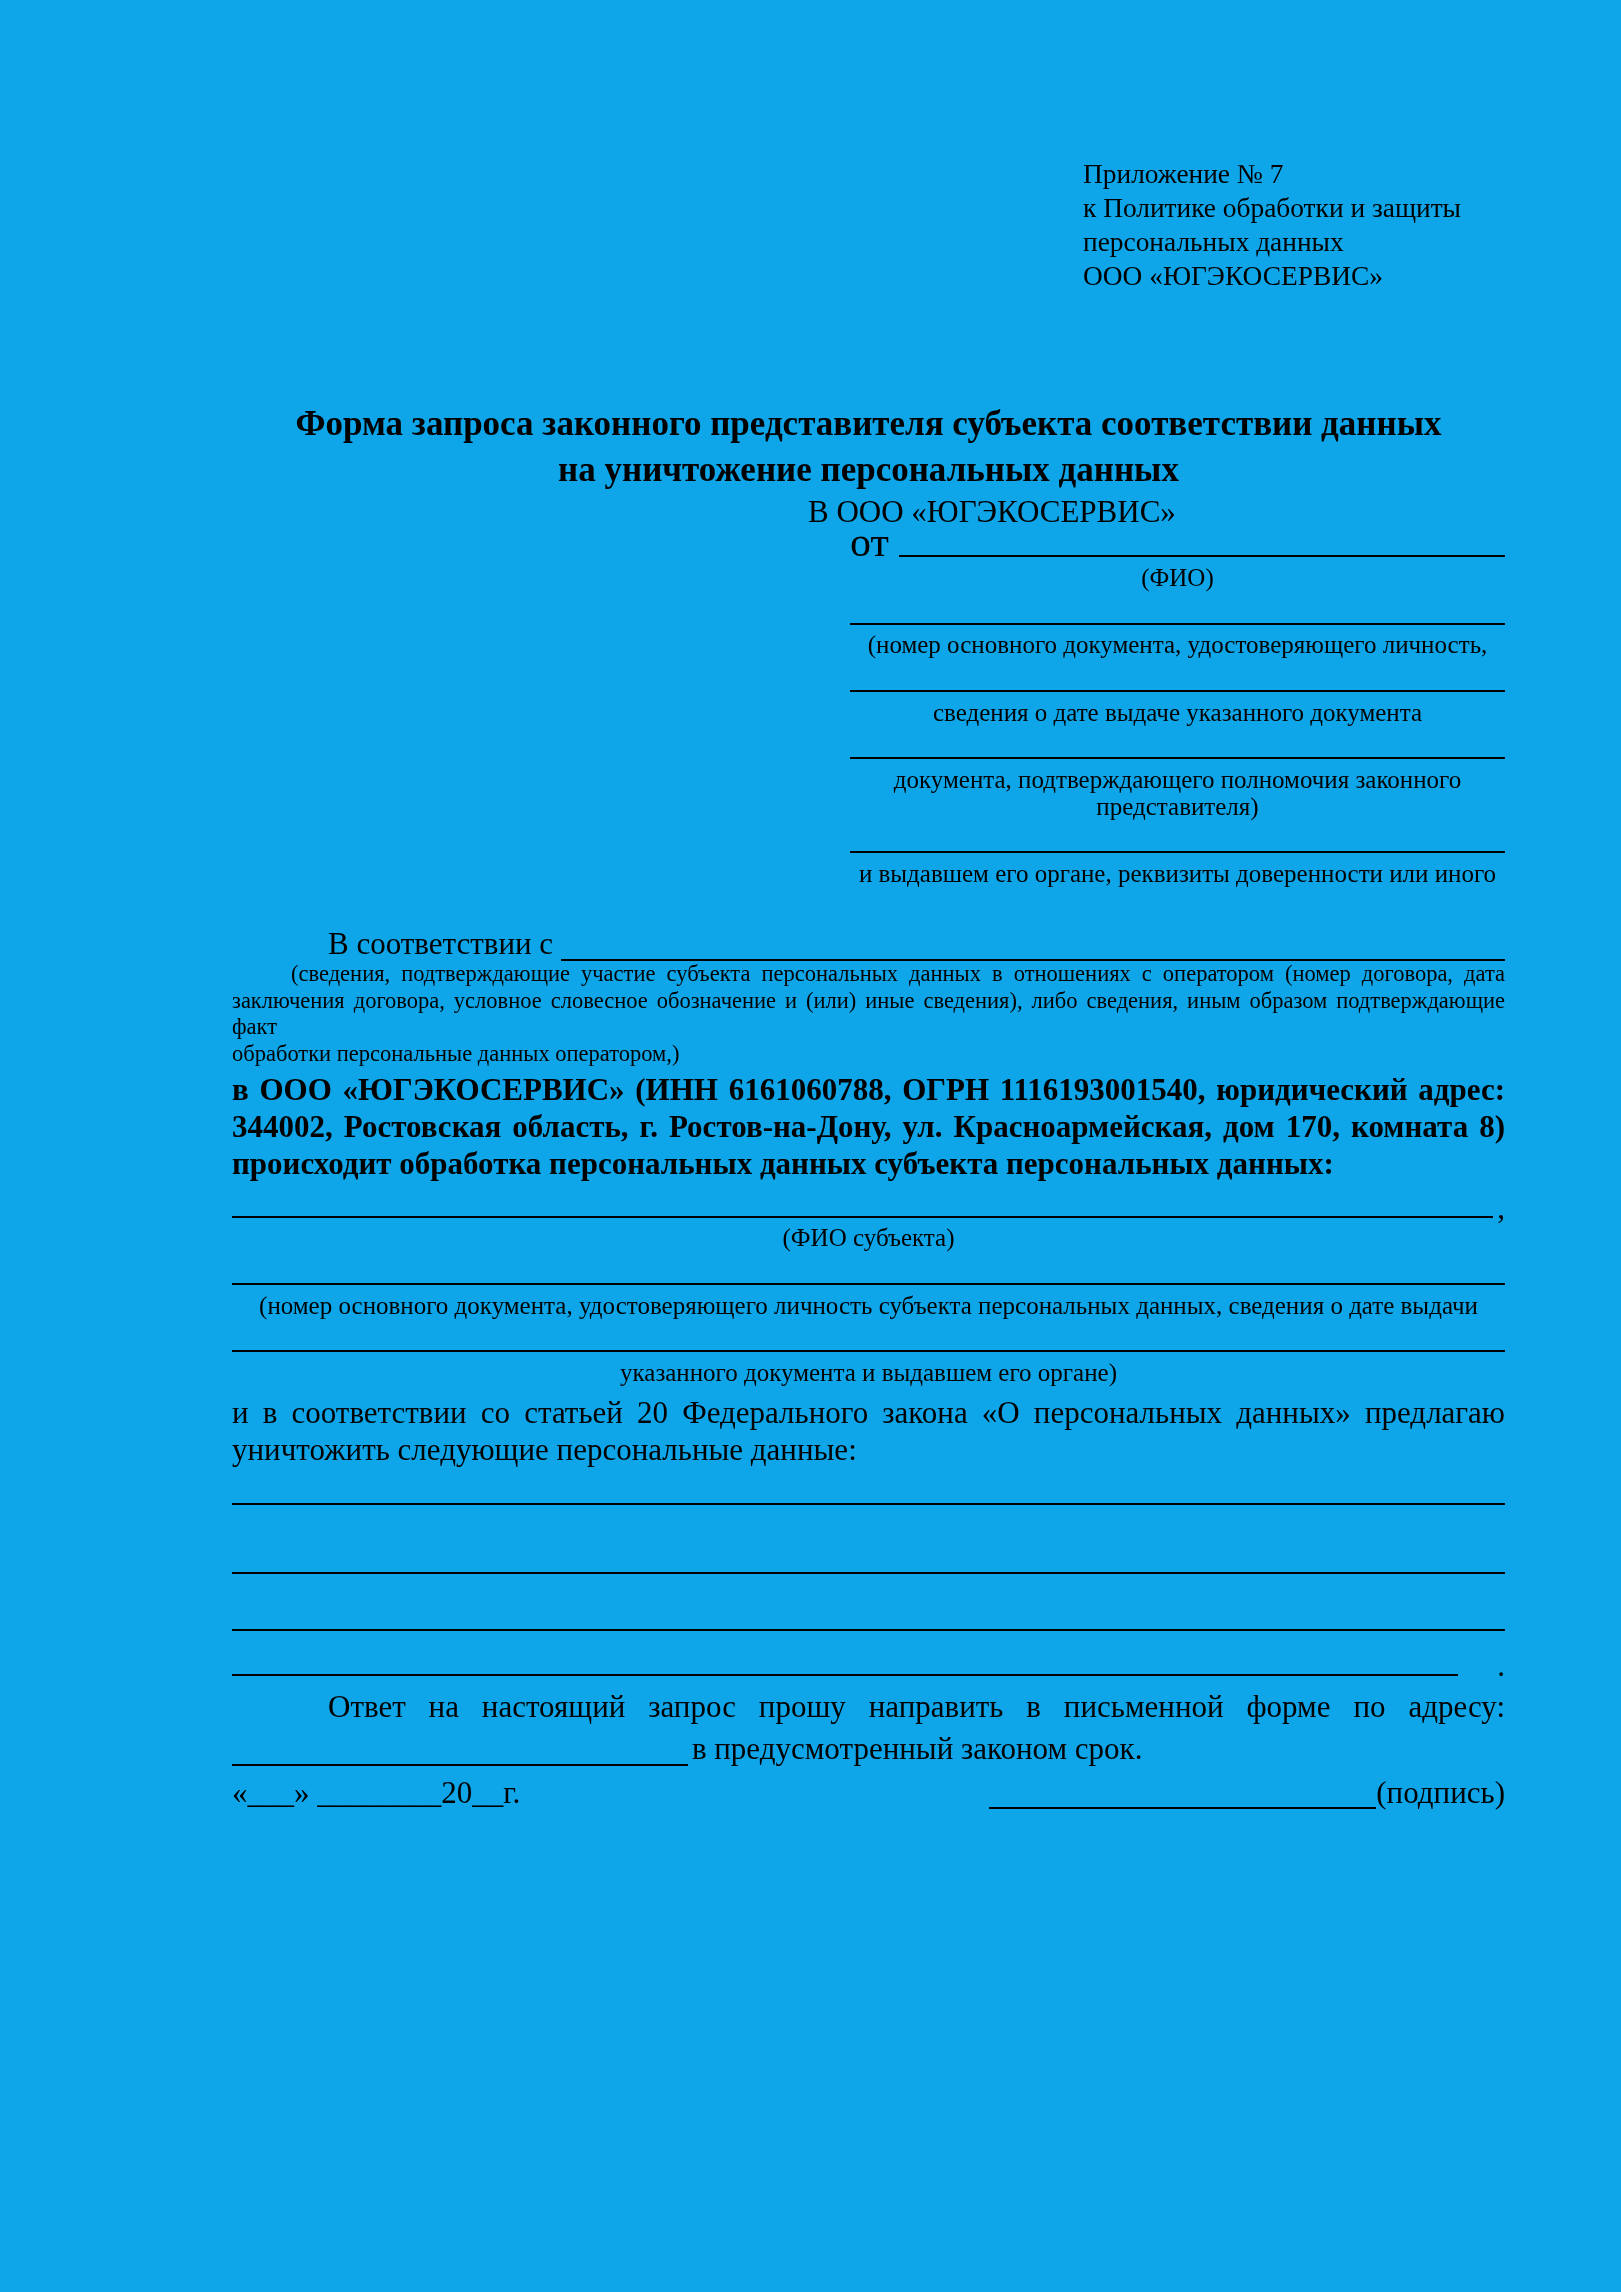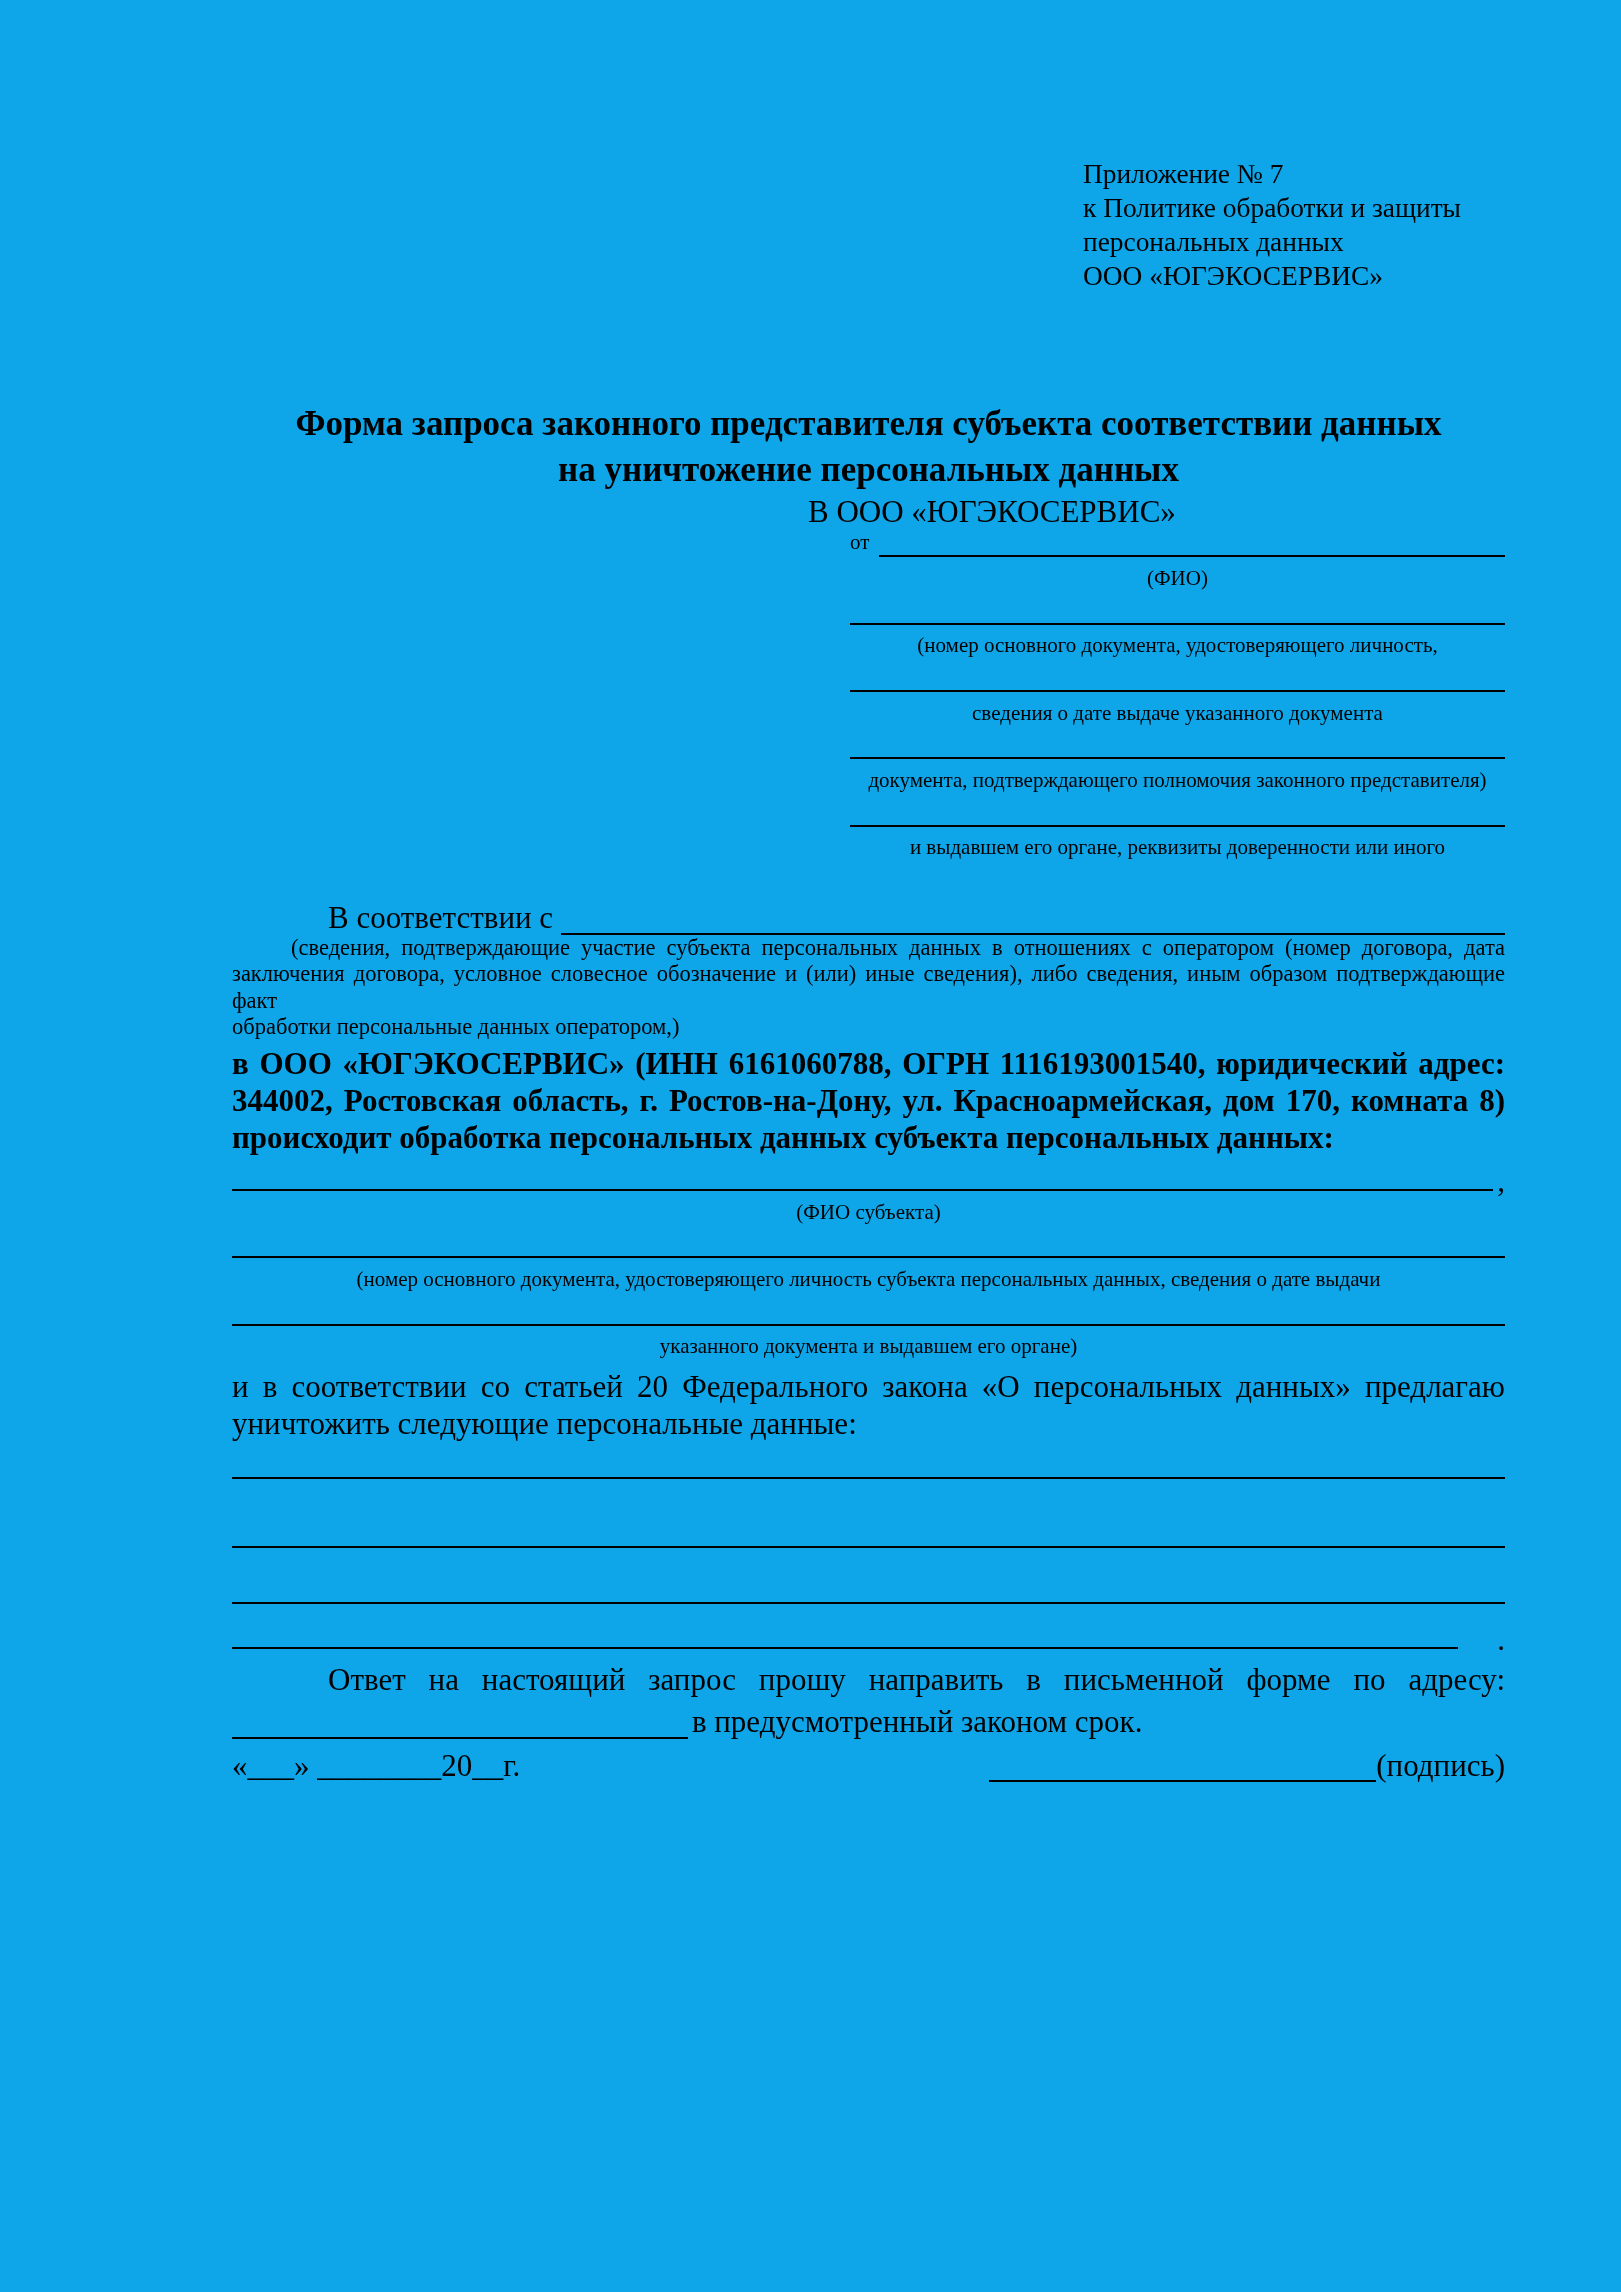--- a/index.html
+++ b/index.html
@@ -19,23 +19,23 @@
   .hdr div { white-space:nowrap; }
 
   
   .title { margin-top:108px; text-align:center; font-weight:bold; font-size:35px; line-height:46px; }
   .title div { white-space:nowrap; }
 
   
   .to-org { margin-left:576px; font-size:31px; line-height:37px; }
   .from-block { margin-left:618px; }
   .from-row { display:flex; align-items:flex-end; height:27.4px; }
-  .from-row .lbl { font-size:21px; line-height:29px; padding-right:9.8px;font-family:Liberation Serif, serif; }
+  .from-row .lbl { font-size:42px; line-height:29px; padding-right:9.8px;font-family:Liberation Serif, serif; }
   .fill { flex:1 1 auto; border-bottom:2px solid #000; }
-  .cap { font-size:21px; line-height:26.5px; text-align:center; margin-top:7.8px; }
+  .cap { font-size:25px; line-height:26.5px; text-align:center; margin-top:7.8px; }
   .fgroup { margin-top:31px; }
   .fgroup .ul { height:0; border-bottom:2px solid #000; }
 
   
   .lead-row { display:flex; align-items:flex-end; margin-top:35px; height:39px; }
   .lead-row .lbl { font-size:31px; line-height:35px; white-space:nowrap; padding-left:96px; padding-right:7.8px; }
 
   
   .note { font-size:22.5px; line-height:26.5px; }
   .note .nline { text-align:justify; text-align-last:justify; }

